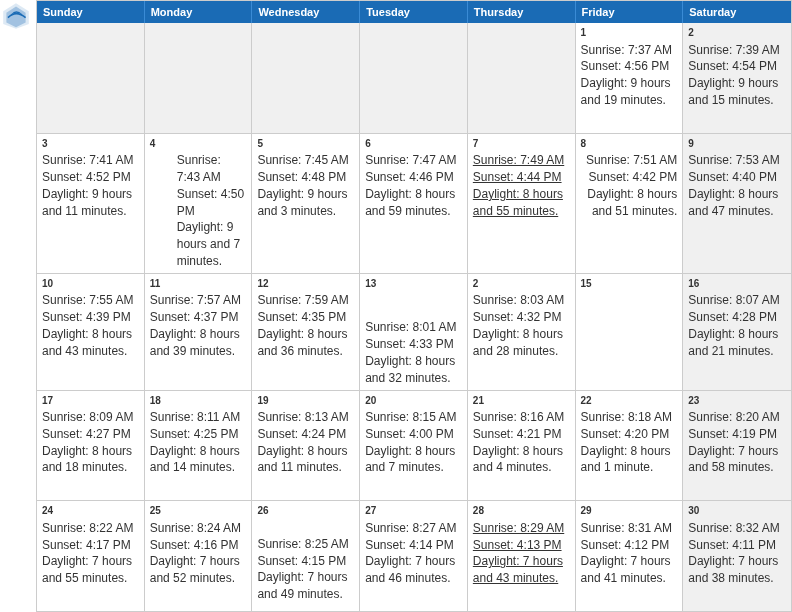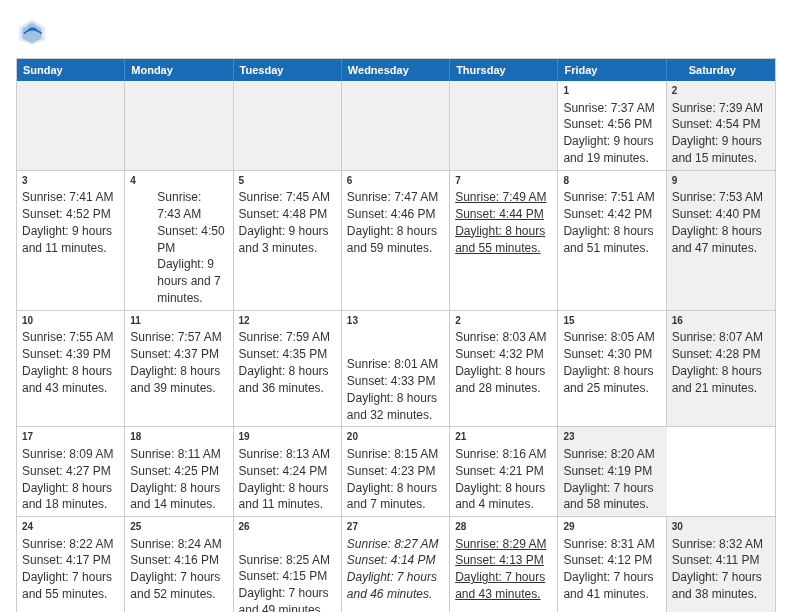--- a/index.html
+++ b/index.html
@@ -6,23 +6,23 @@
     body {
       font-family: Arial, sans-serif;
       background: #fff;
       width: 792px;
       height: 612px;
       overflow: hidden;
     }
     .page {
       width: 792px;
       height: 612px;
-      padding: 16px;
-      display: flex;
-      flex-direction: column;
+      padding: 0;
+      display: flex;
+      flex-direction: row;
     }
     .header {
       display: flex;
       justify-content: space-between;
       align-items: flex-start;
       margin-bottom: 10px;
     }
     .logo {
       display: flex;
       align-items: center;
@@ -64,21 +64,21 @@
       background: #1a6bb5;
     }
     .cal-header-cell {
       color: #fff;
       font-size: 11px;
       font-weight: bold;
       padding: 5px 6px;
       text-align: left;
       border-right: 1px solid #3a8bd5;
     }
-    .cal-header-cell:last-child { border-right: none; margin-left: 16px; }
+    .cal-header-cell:last-child { border-right: none; }
     .cal-body {
       flex: 1;
       display: flex;
       flex-direction: column;
     }
     .cal-row {
       display: grid;
       grid-template-columns: repeat(7, 1fr);
       flex: 1;
       border-bottom: 1px solid #ccc;
@@ -128,22 +128,22 @@
     <div class="title-area">
       <div class="month-title"></div>
       <div class="subtitle"></div>
     </div>
   </div>
 
   <div class="calendar">
     <div class="cal-header">
     <div class="cal-header-cell">Sunday</div>
         <div class="cal-header-cell">Monday</div>
+        <div class="cal-header-cell">Wednesday</div>
         <div class="cal-header-cell">Tuesday</div>
-        <div class="cal-header-cell">Wednesday</div>
         <div class="cal-header-cell">Thursday</div>
         <div class="cal-header-cell">Friday</div>
         <div class="cal-header-cell">Saturday</div>
       </div>
     <div class="cal-body">
     <div class="cal-row">
           <div class="cal-cell empty shaded"></div>
           <div class="cal-cell empty shaded"></div>
           <div class="cal-cell empty shaded"></div>
           <div class="cal-cell empty shaded"></div>
@@ -187,21 +187,21 @@
 Daylight: 8 hours and 59 minutes.</div>
           </div>
           <div class="cal-cell">
             <span class="day-num">7</span>
             <div class="cell-content" style="white-space: pre-line; text-decoration: underline;">Sunrise: 7:49 AM
 Sunset: 4:44 PM
 Daylight: 8 hours and 55 minutes.</div>
           </div>
           <div class="cal-cell">
             <span class="day-num">8</span>
-            <div class="cell-content" style="white-space: pre-line;">Sunrise: 7:51 AM
+            <div class="cell-content" style="white-space: pre-line; text-align: right;">Sunrise: 7:51 AM
 Sunset: 4:42 PM
 Daylight: 8 hours and 51 minutes.</div>
           </div>
           <div class="cal-cell shaded">
             <span class="day-num">9</span>
             <div class="cell-content" style="white-space: pre-line;">Sunrise: 7:53 AM
 Sunset: 4:40 PM
 Daylight: 8 hours and 47 minutes.</div>
           </div>
         </div>
@@ -231,23 +231,20 @@
 Daylight: 8 hours and 32 minutes.</div>
           </div>
           <div class="cal-cell">
             <span class="day-num">2</span>
             <div class="cell-content" style="white-space: pre-line;">Sunrise: 8:03 AM
 Sunset: 4:32 PM
 Daylight: 8 hours and 28 minutes.</div>
           </div>
           <div class="cal-cell">
             <span class="day-num">15</span>
-            <div class="cell-content" style="white-space: pre-line;">Sunrise: 8:05 AM
-Sunset: 4:30 PM
-Daylight: 8 hours and 25 minutes.</div>
           </div>
           <div class="cal-cell shaded">
             <span class="day-num">16</span>
             <div class="cell-content" style="white-space: pre-line;">Sunrise: 8:07 AM
 Sunset: 4:28 PM
 Daylight: 8 hours and 21 minutes.</div>
           </div>
         </div>
         <div class="cal-row">
           <div class="cal-cell">
@@ -264,29 +261,35 @@
           </div>
           <div class="cal-cell">
             <span class="day-num">19</span>
             <div class="cell-content" style="white-space: pre-line;">Sunrise: 8:13 AM
 Sunset: 4:24 PM
 Daylight: 8 hours and 11 minutes.</div>
           </div>
           <div class="cal-cell">
             <span class="day-num">20</span>
             <div class="cell-content" style="white-space: pre-line;">Sunrise: 8:15 AM
-Sunset: 4:23 PM
+Sunset: 4:00 PM
 Daylight: 8 hours and 7 minutes.</div>
           </div>
           <div class="cal-cell">
             <span class="day-num">21</span>
             <div class="cell-content" style="white-space: pre-line;">Sunrise: 8:16 AM
 Sunset: 4:21 PM
 Daylight: 8 hours and 4 minutes.</div>
           </div>
+          <div class="cal-cell">
+            <span class="day-num">22</span>
+            <div class="cell-content" style="white-space: pre-line;">Sunrise: 8:18 AM
+Sunset: 4:20 PM
+Daylight: 8 hours and 1 minute.</div>
+          </div>
           <div class="cal-cell shaded">
             <span class="day-num">23</span>
             <div class="cell-content" style="white-space: pre-line;">Sunrise: 8:20 AM
 Sunset: 4:19 PM
 Daylight: 7 hours and 58 minutes.</div>
           </div>
         </div>
         <div class="cal-row">
           <div class="cal-cell">
             <span class="day-num">24</span>
@@ -301,21 +304,21 @@
 Daylight: 7 hours and 52 minutes.</div>
           </div>
           <div class="cal-cell">
             <span class="day-num">26</span>
             <div class="cell-content" style="white-space: pre-line; margin-top: 18px;">Sunrise: 8:25 AM
 Sunset: 4:15 PM
 Daylight: 7 hours and 49 minutes.</div>
           </div>
           <div class="cal-cell">
             <span class="day-num">27</span>
-            <div class="cell-content" style="white-space: pre-line; font-style: italic;">Sunrise: 8:27 AM
+            <div class="cell-content" style="white-space: pre-line;">Sunrise: 8:27 AM
 Sunset: 4:14 PM
 Daylight: 7 hours and 46 minutes.</div>
           </div>
           <div class="cal-cell">
             <span class="day-num">28</span>
             <div class="cell-content" style="white-space: pre-line; text-decoration: underline;">Sunrise: 8:29 AM
 Sunset: 4:13 PM
 Daylight: 7 hours and 43 minutes.</div>
           </div>
           <div class="cal-cell">

